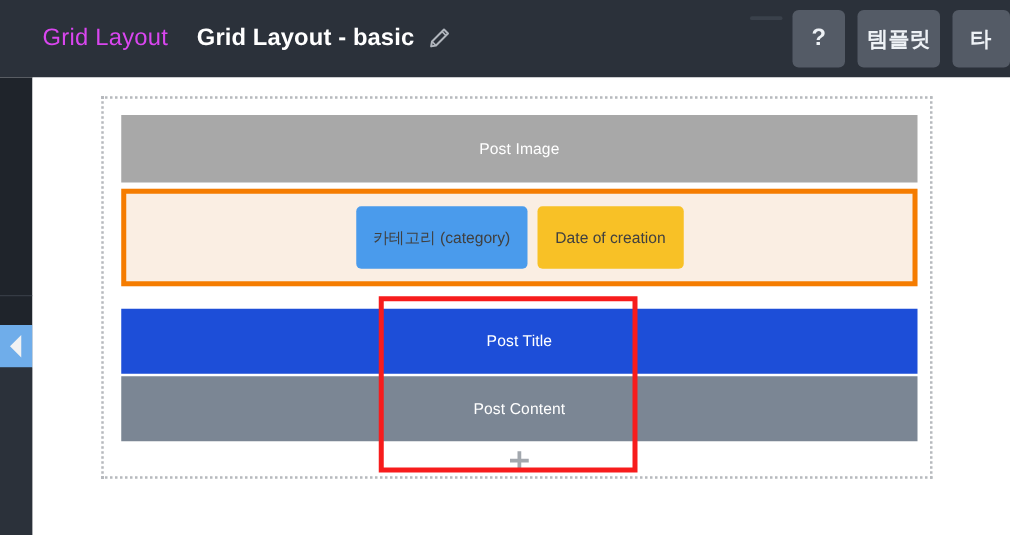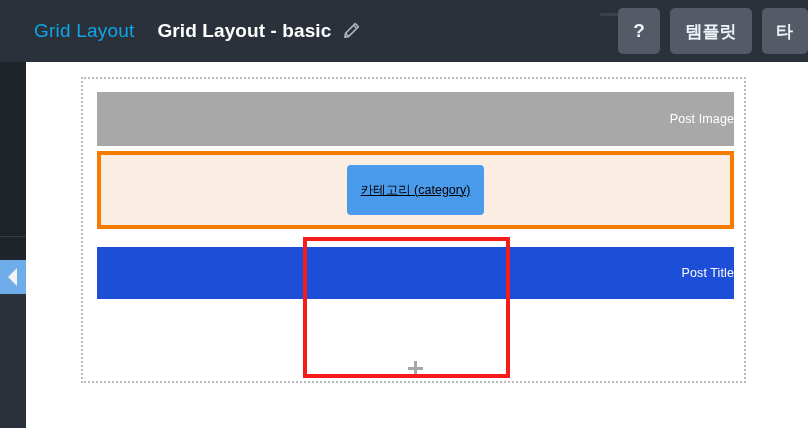--- a/index.html
+++ b/index.html
@@ -34,21 +34,21 @@
   .header-inner {
     position: absolute;
     left: 26px;
     top: 0;
     right: 0;
     height: 62px;
     display: flex;
     align-items: center;
   }
   .brand-label {
-    color: #0ea5e9;
+    color: #d946ef;
     font-size: 19px;
     font-weight: 400;
     letter-spacing: 0.2px;
     margin-left: 8px;
     white-space: nowrap;
   }
   .doc-title {
     color: #ffffff;
     font-size: 19px;
     font-weight: 700;
@@ -94,21 +94,21 @@
     font-size: 17px;
     font-weight: 700;
     display: flex;
     align-items: center;
     justify-content: center;
     cursor: pointer;
     white-space: nowrap;
     box-sizing: border-box;
   }
   .hdr-btn.help { width: 42px; font-size: 19px; }
-  .hdr-btn.tmpl { width: 82px; }
+  .hdr-btn.tmpl { width: 66px; }
   .hdr-btn.cut  { width: 46px; justify-content: flex-start; padding-left: 14px; overflow: hidden; }
 
   
   .left-rail {
     position: absolute;
     left: 0;
     top: 62px;
     width: 26px;
     height: 366px;
     background: #1f242b;
@@ -169,21 +169,21 @@
     box-sizing: border-box;
   }
 
   .row-block {
     position: absolute;
     left: 14px;
     width: 637px;
     box-sizing: border-box;
     display: flex;
     align-items: center;
-    justify-content: flex-end;
+    justify-content: center;
     color: #ffffff;
     font-size: 12.5px;
     font-weight: 400;
     letter-spacing: 0.1px;
   }
   .row-post-image {
     top: 13px;
     height: 54px;
     background: #a8a8a8;
   }
@@ -209,32 +209,31 @@
     box-sizing: border-box;
     display: flex;
     align-items: center;
     justify-content: center;
     gap: 8px;
   }
   .chip {
     border: none;
     border-radius: 4px;
     height: 50px;
-    color: #000000;
+    color: #404040;
     font-family: "Liberation Sans", "DejaVu Sans", sans-serif;
     font-size: 12.5px;
     font-weight: 400;
     display: flex;
     align-items: center;
     justify-content: center;
     cursor: pointer;
     white-space: nowrap;
     box-sizing: border-box;
     padding: 0 14px;
-    text-decoration: underline;
   }
   .chip-category { background: #4a9bec; }
   .chip-date     { background: #f8c126; }
 
   .add-row {
     position: absolute;
     left: 14px;
     top: 276px;
     width: 637px;
     height: 26px;
@@ -315,26 +314,30 @@
   <div class="canvas">
 
     <div class="grid-container">
 
       <div class="row-block row-post-image">
         <span>Post Image</span>
       </div>
 
       <div class="orange-section">
         <button class="chip chip-category">카테고리 (category)</button>
+        <button class="chip chip-date">Date of creation</button>
       </div>
 
       <div class="row-block row-post-title">
         <span>Post Title</span>
       </div>
 
+      <div class="row-block row-post-content">
+        <span>Post Content</span>
+      </div>
 
       <div class="add-row">
         <span class="plus-icon"></span>
       </div>
 
     </div>
 
     <div class="selection-rect"></div>
 
   </div>

